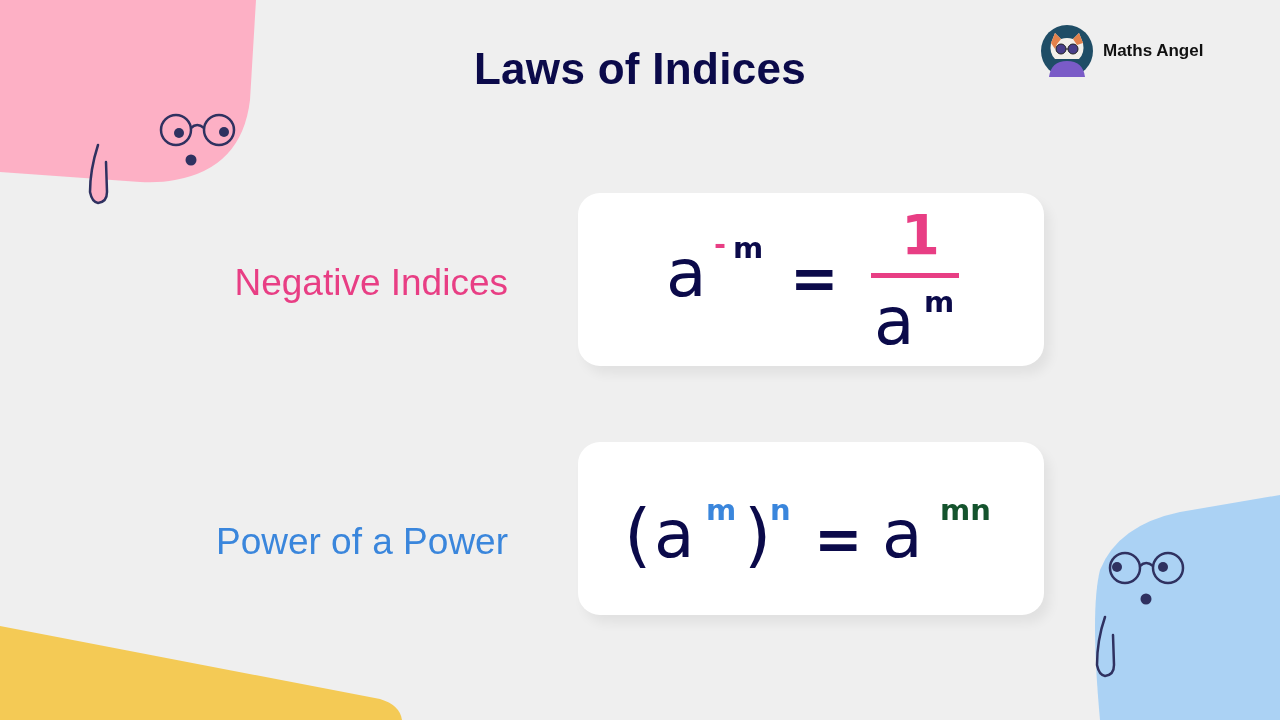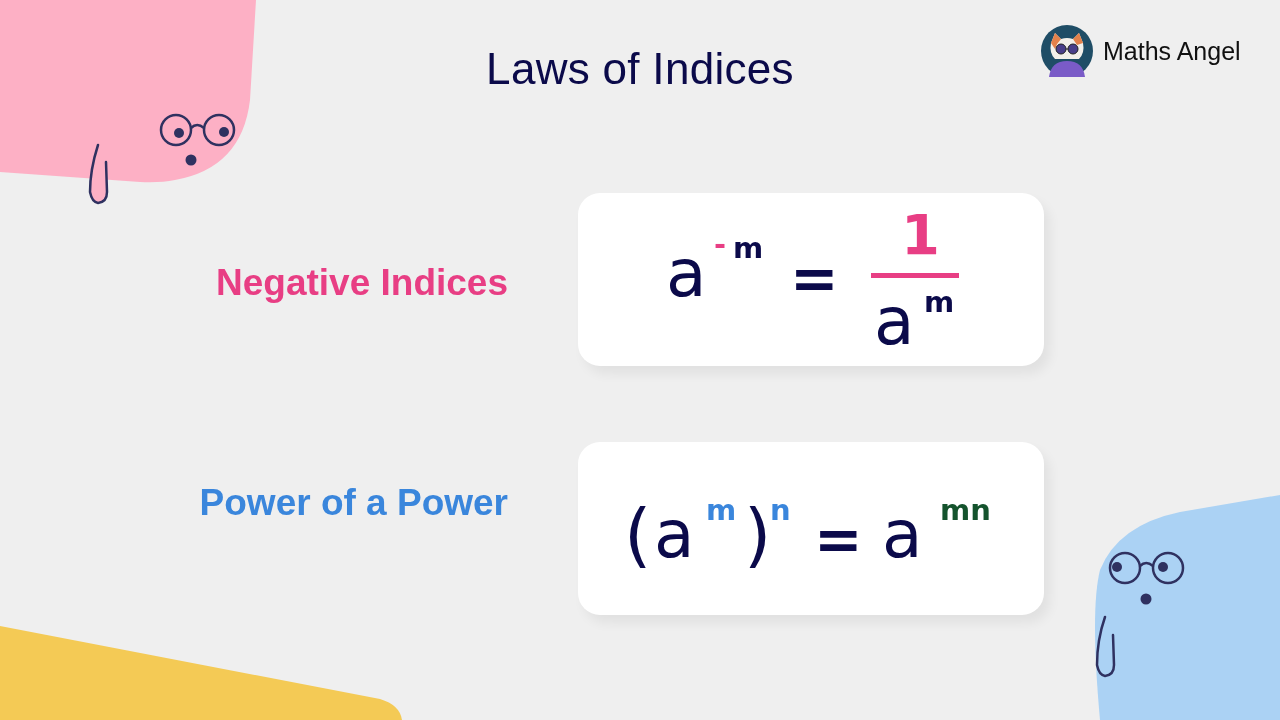--- a/index.html
+++ b/index.html
@@ -11,49 +11,49 @@
       color: #0b0a4a;
     }
     .deco { position: absolute; left: 0; top: 0; width: 1280px; height: 720px; pointer-events: none; }
 
     .title {
       position: absolute;
       left: 0; width: 1280px;
       top: 44px;
       text-align: center;
       font-size: 44px;
-      font-weight: 400;
+      font-weight: 700;
       color: #0b0a4a;
       letter-spacing: 0.3px;
     }
 
     .brand {
       position: absolute;
       left: 1041px; top: 25px;
       height: 52px;
       display: flex; align-items: center;
     }
     .brand-logo { width: 52px; height: 52px; }
     .brand-name {
       margin-left: 10px;
-      font-size: 25px;
+      font-size: 17px;
       color: #111;
-      font-weight: 400;
+      font-weight: 700;
     }
 
     .law-label {
       position: absolute;
       font-size: 37px;
-      font-weight: 700;
+      font-weight: 400;
       text-align: right;
       width: 360px;
       left: 148px;
     }
     .law-label.neg { top: 262px; }
-    .law-label.pow { top: 482px; }
+    .law-label.pow { top: 521px; }
 
     .card {
       position: absolute;
       left: 578px;
       width: 466px;
       height: 173px;
       background: #ffffff;
       border-radius: 22px;
       box-shadow: 6px 8px 12px rgba(0,0,0,0.06);
     }

